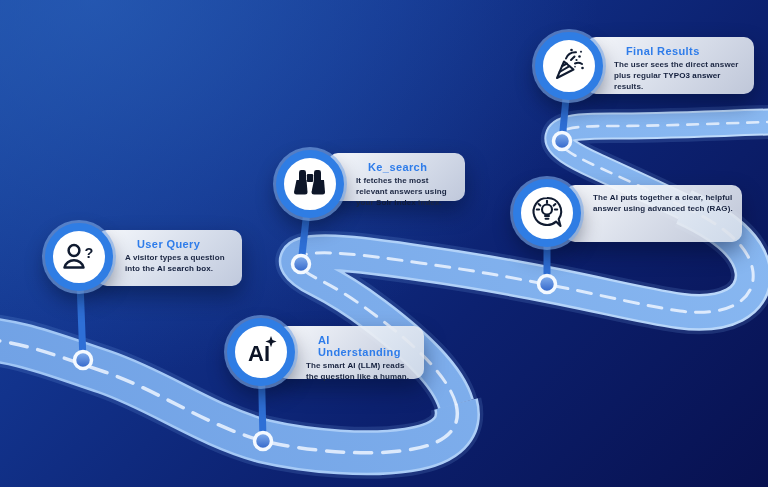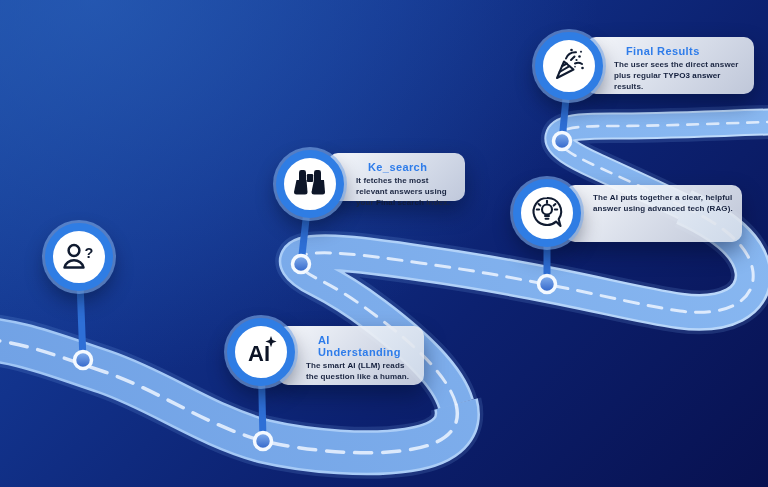--- a/index.html
+++ b/index.html
@@ -15,21 +15,21 @@
   .card{
     position:absolute;z-index:2;border-radius:10px;
     padding:8px 8px 7px 28px;box-sizing:border-box;
     background:linear-gradient(135deg,rgba(253,254,255,.97) 0%,rgba(235,239,245,.93) 45%,rgba(216,222,232,.88) 100%);
     box-shadow:0 10px 22px rgba(3,10,40,.45);
   }
   .card-title{font-size:11px;font-weight:700;letter-spacing:.4px;color:#2e7cea;margin:0 0 3px 12px;}
   .card-body{font-size:8px;font-weight:600;letter-spacing:.1px;line-height:1.35;color:#1b2642;}
   .card-body b{font-weight:800;color:#101c3a;}
   .c1{left:97px; top:230px;width:145px;height:56px;}
-  .c2{left:278px;top:326px;width:146px;height:59px;}
+  .c2{left:278px;top:326px;width:146px;height:53px;}
   .c3{left:328px;top:153px;width:137px;height:48px;}
   .c4{left:565px;top:185px;width:177px;height:57px;}
   .c5{left:586px;top:37px; width:168px;height:57px;}
   
   .badge{
     position:absolute;z-index:3;width:52px;height:52px;border-radius:50%;
     background:#fff;border:8px solid #2f7de4;
     box-shadow:0 0 0 3px rgba(126,172,234,.60),0 10px 20px rgba(2,10,35,.45);
     display:flex;align-items:center;justify-content:center;
   }
@@ -95,27 +95,31 @@
 
     <g fill="url(#gNode)" stroke="#f4f9ff" stroke-width="3.5">
       <circle cx="83" cy="360" r="8.5"></circle>
       <circle cx="263" cy="441" r="8.5"></circle>
       <circle cx="301" cy="264" r="8.5"></circle>
       <circle cx="547" cy="284" r="8.5"></circle>
       <circle cx="562" cy="141" r="8.5"></circle>
     </g>
   </svg>
 
+  <div class="card c1">
+    <div class="card-title">User Query</div>
+    <div class="card-body">A visitor types a question into the <b>AI search box</b>.</div>
+  </div>
   <div class="card c2">
     <div class="card-title">AI Understanding</div>
     <div class="card-body">The smart <b>AI (LLM)</b> reads the question like a human.</div>
   </div>
   <div class="card c3">
     <div class="card-title">Ke_search</div>
-    <div class="card-body">It fetches the most relevant answers using your <b>Final search</b> index.</div>
+    <div class="card-body">It fetches the most relevant answers using your <b>Solr index</b> index.</div>
   </div>
   <div class="card c4">
     <div class="card-body">The <b>AI</b> puts together a clear, helpful answer using advanced tech (RAG).</div>
   </div>
   <div class="card c5">
     <div class="card-title">Final Results</div>
     <div class="card-body">The user sees the direct answer plus regular <b>TYPO3 answer</b> results.</div>
   </div>
 
   <div class="badge b1">

